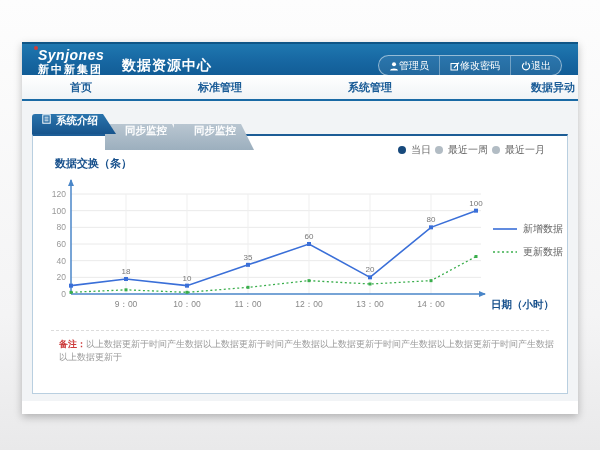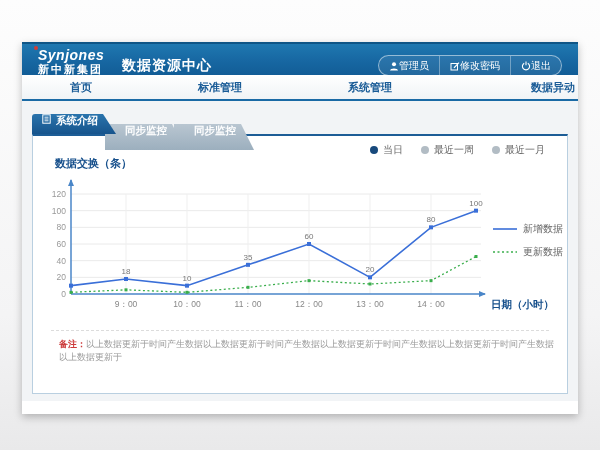--- a/index.html
+++ b/index.html
@@ -41,21 +41,21 @@
   .tab.active { background:linear-gradient(180deg,#2a74ad 0%,#17548c 100%); z-index:3;
     border-top-left-radius:3px; height:20px; }
   .tab.inactive { background:linear-gradient(180deg,#b9c6d1 0%,#9cafbe 100%); height:26px;
     margin-top:10px; margin-left:-11px; padding-left:20px; }
   .tab.inactive.last { z-index:1; }
   .tab.inactive:not(.last) { z-index:2; }
 
   .panel { position:absolute; left:10px; top:33px; width:536px; height:260px;
     background:#fff; border:1px solid #b9cfe0; border-top:2px solid #1d5d96; }
 
-  .filters { position:absolute; top:7px; right:22px; display:flex; gap:18px; align-items:center; }
+  .filters { position:absolute; top:7px; right:22px; display:flex; gap:4px; align-items:center; }
   .filter { display:flex; align-items:center; gap:5px; font-size:10px; color:#666; cursor:pointer; }
   .radio-dot { width:8px; height:8px; border-radius:50%; background:#b2bcc4; }
   .radio-dot.sel { background:#17497c; }
 
   .ylabel { position:absolute; left:22px; top:20px; font-size:11px; font-weight:bold; color:#17508c; }
   #chart-svg { position:absolute; left:0; top:0; pointer-events:none; }
 
   .legend { position:absolute; left:460px; top:86px; display:flex; flex-direction:column; gap:9px; }
   .legend-item { display:flex; align-items:center; gap:6px; font-size:10px; color:#666; }
   .legend-item svg { display:block; }

